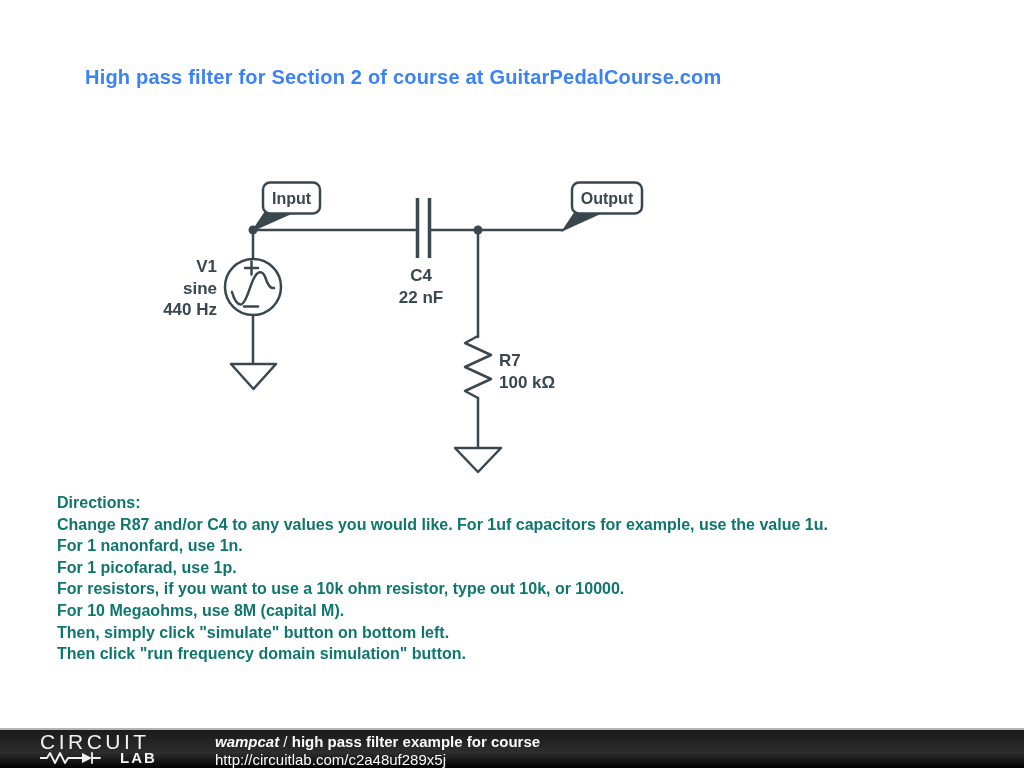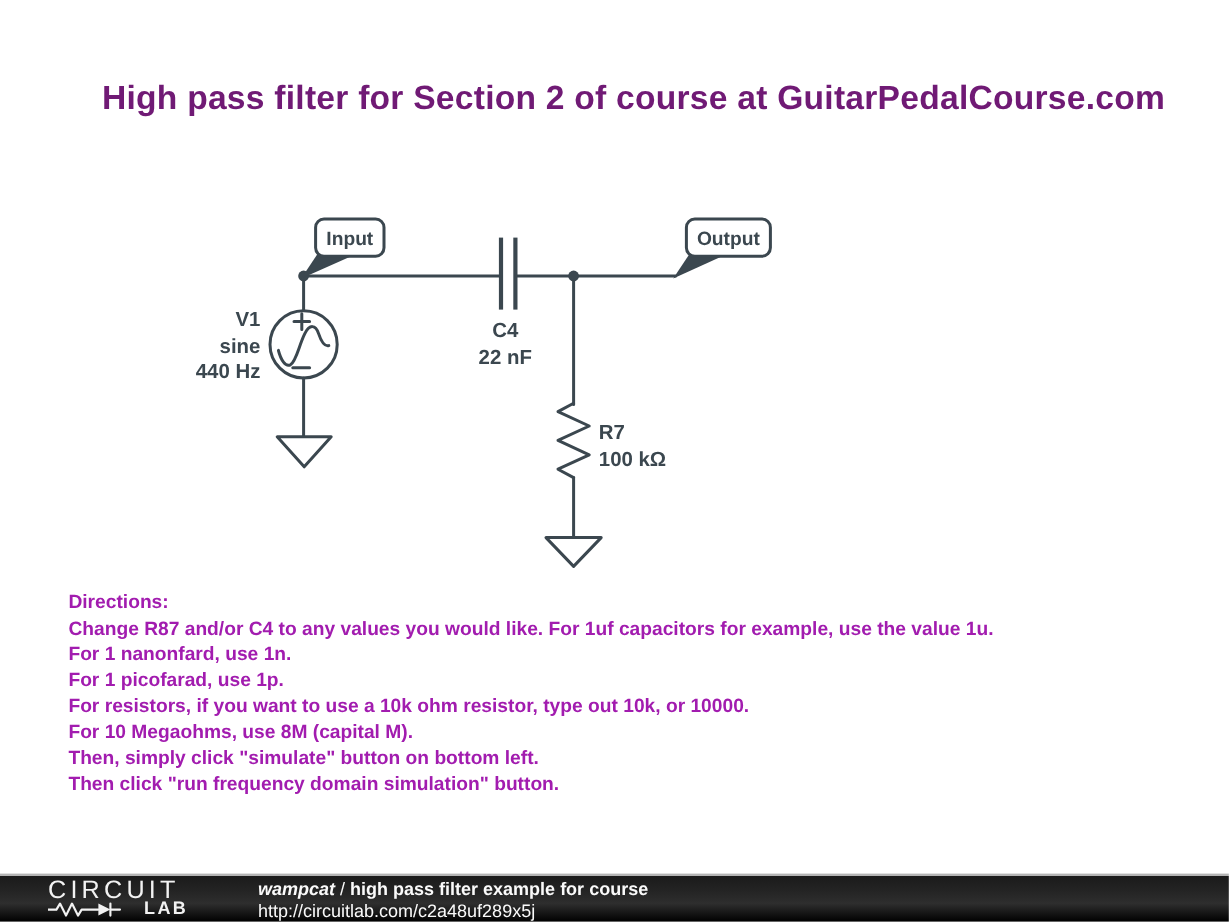--- a/index.html
+++ b/index.html
@@ -1,35 +1,35 @@
 <!DOCTYPE html>
 <html><head>
 <meta charset="utf-8">
 <style>
   html,body{margin:0;padding:0;background:#fff;}
   body{width:1024px;height:768px;overflow:hidden;font-family:"Liberation Sans",sans-serif;}
   #stage{position:relative;width:1024px;height:768px;background:#ffffff;}
 
   .page-title{
     position:absolute;left:85px;top:66px;width:920px;
-    font-size:28px;font-weight:bold;color:#701a75;letter-spacing:0.2px;
+    font-size:20px;font-weight:bold;color:#3b82f6;letter-spacing:0.2px;
     white-space:nowrap;
   }
 
   #schematic{position:absolute;left:0;top:0;width:1024px;height:768px;}
   .ink-stroke{stroke:#3b474f;fill:none;stroke-width:2.5;stroke-linecap:round;stroke-linejoin:round;}
   .ink-fill{fill:#3b474f;stroke:none;}
   .white-fill{fill:#ffffff;}
   .plate{stroke:#3b474f;stroke-width:3.5;fill:none;stroke-linecap:butt;}
   .comp-label{font-family:"Liberation Sans",sans-serif;font-size:17px;font-weight:bold;fill:#3b474f;}
   .flag-label{font-family:"Liberation Sans",sans-serif;font-size:16px;font-weight:bold;fill:#3b474f;}
 
   .directions{
     position:absolute;left:57px;top:492px;width:930px;
-    font-size:16px;font-weight:bold;color:#a21caf;line-height:21.6px;
+    font-size:16px;font-weight:bold;color:#0f766e;line-height:21.6px;
   }
 
   .footer{
     position:absolute;left:0;top:728px;width:1024px;height:40px;
     background:linear-gradient(180deg,#1b1b1b 0%,#232323 30%,#2e2e2e 60%,#0a0a0a 92%,#000 100%);
     border-top:2px solid #b4b4b4;box-sizing:border-box;
     display:flex;align-items:center;padding-left:19px;
   }
   .logo{
     position:absolute;left:40px;top:2px;width:170px;height:36px;color:#f2f2f2;

